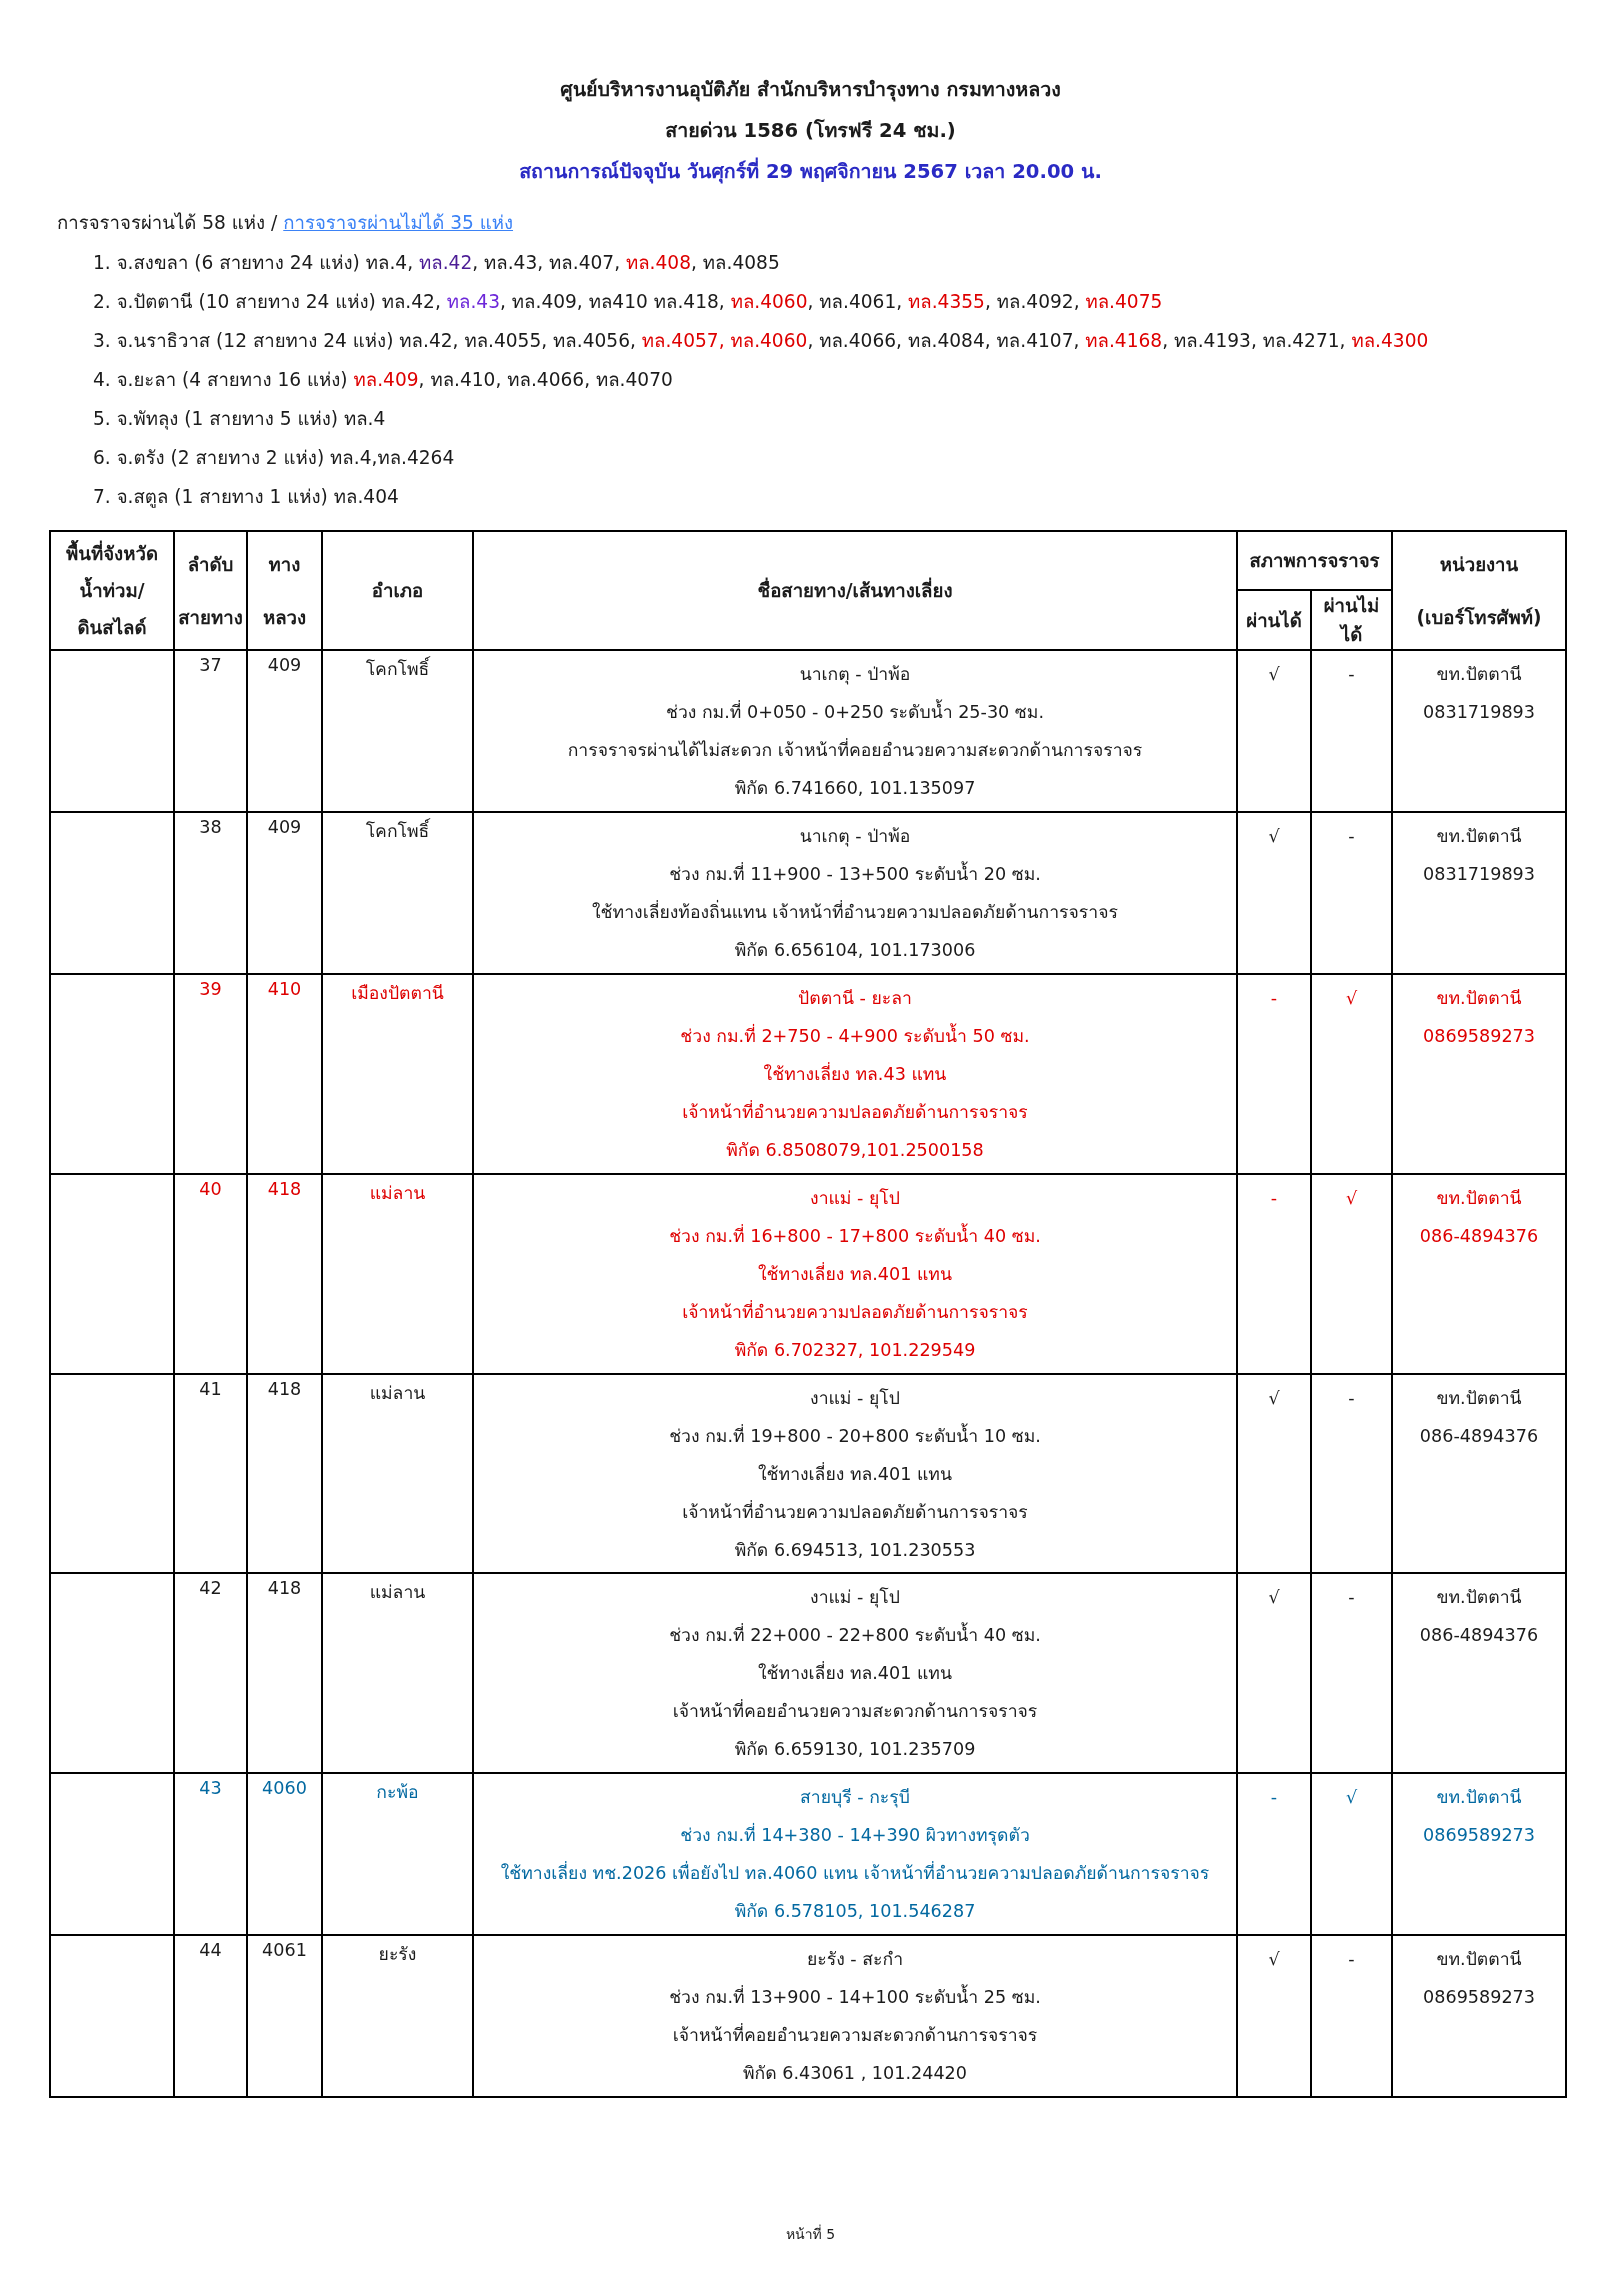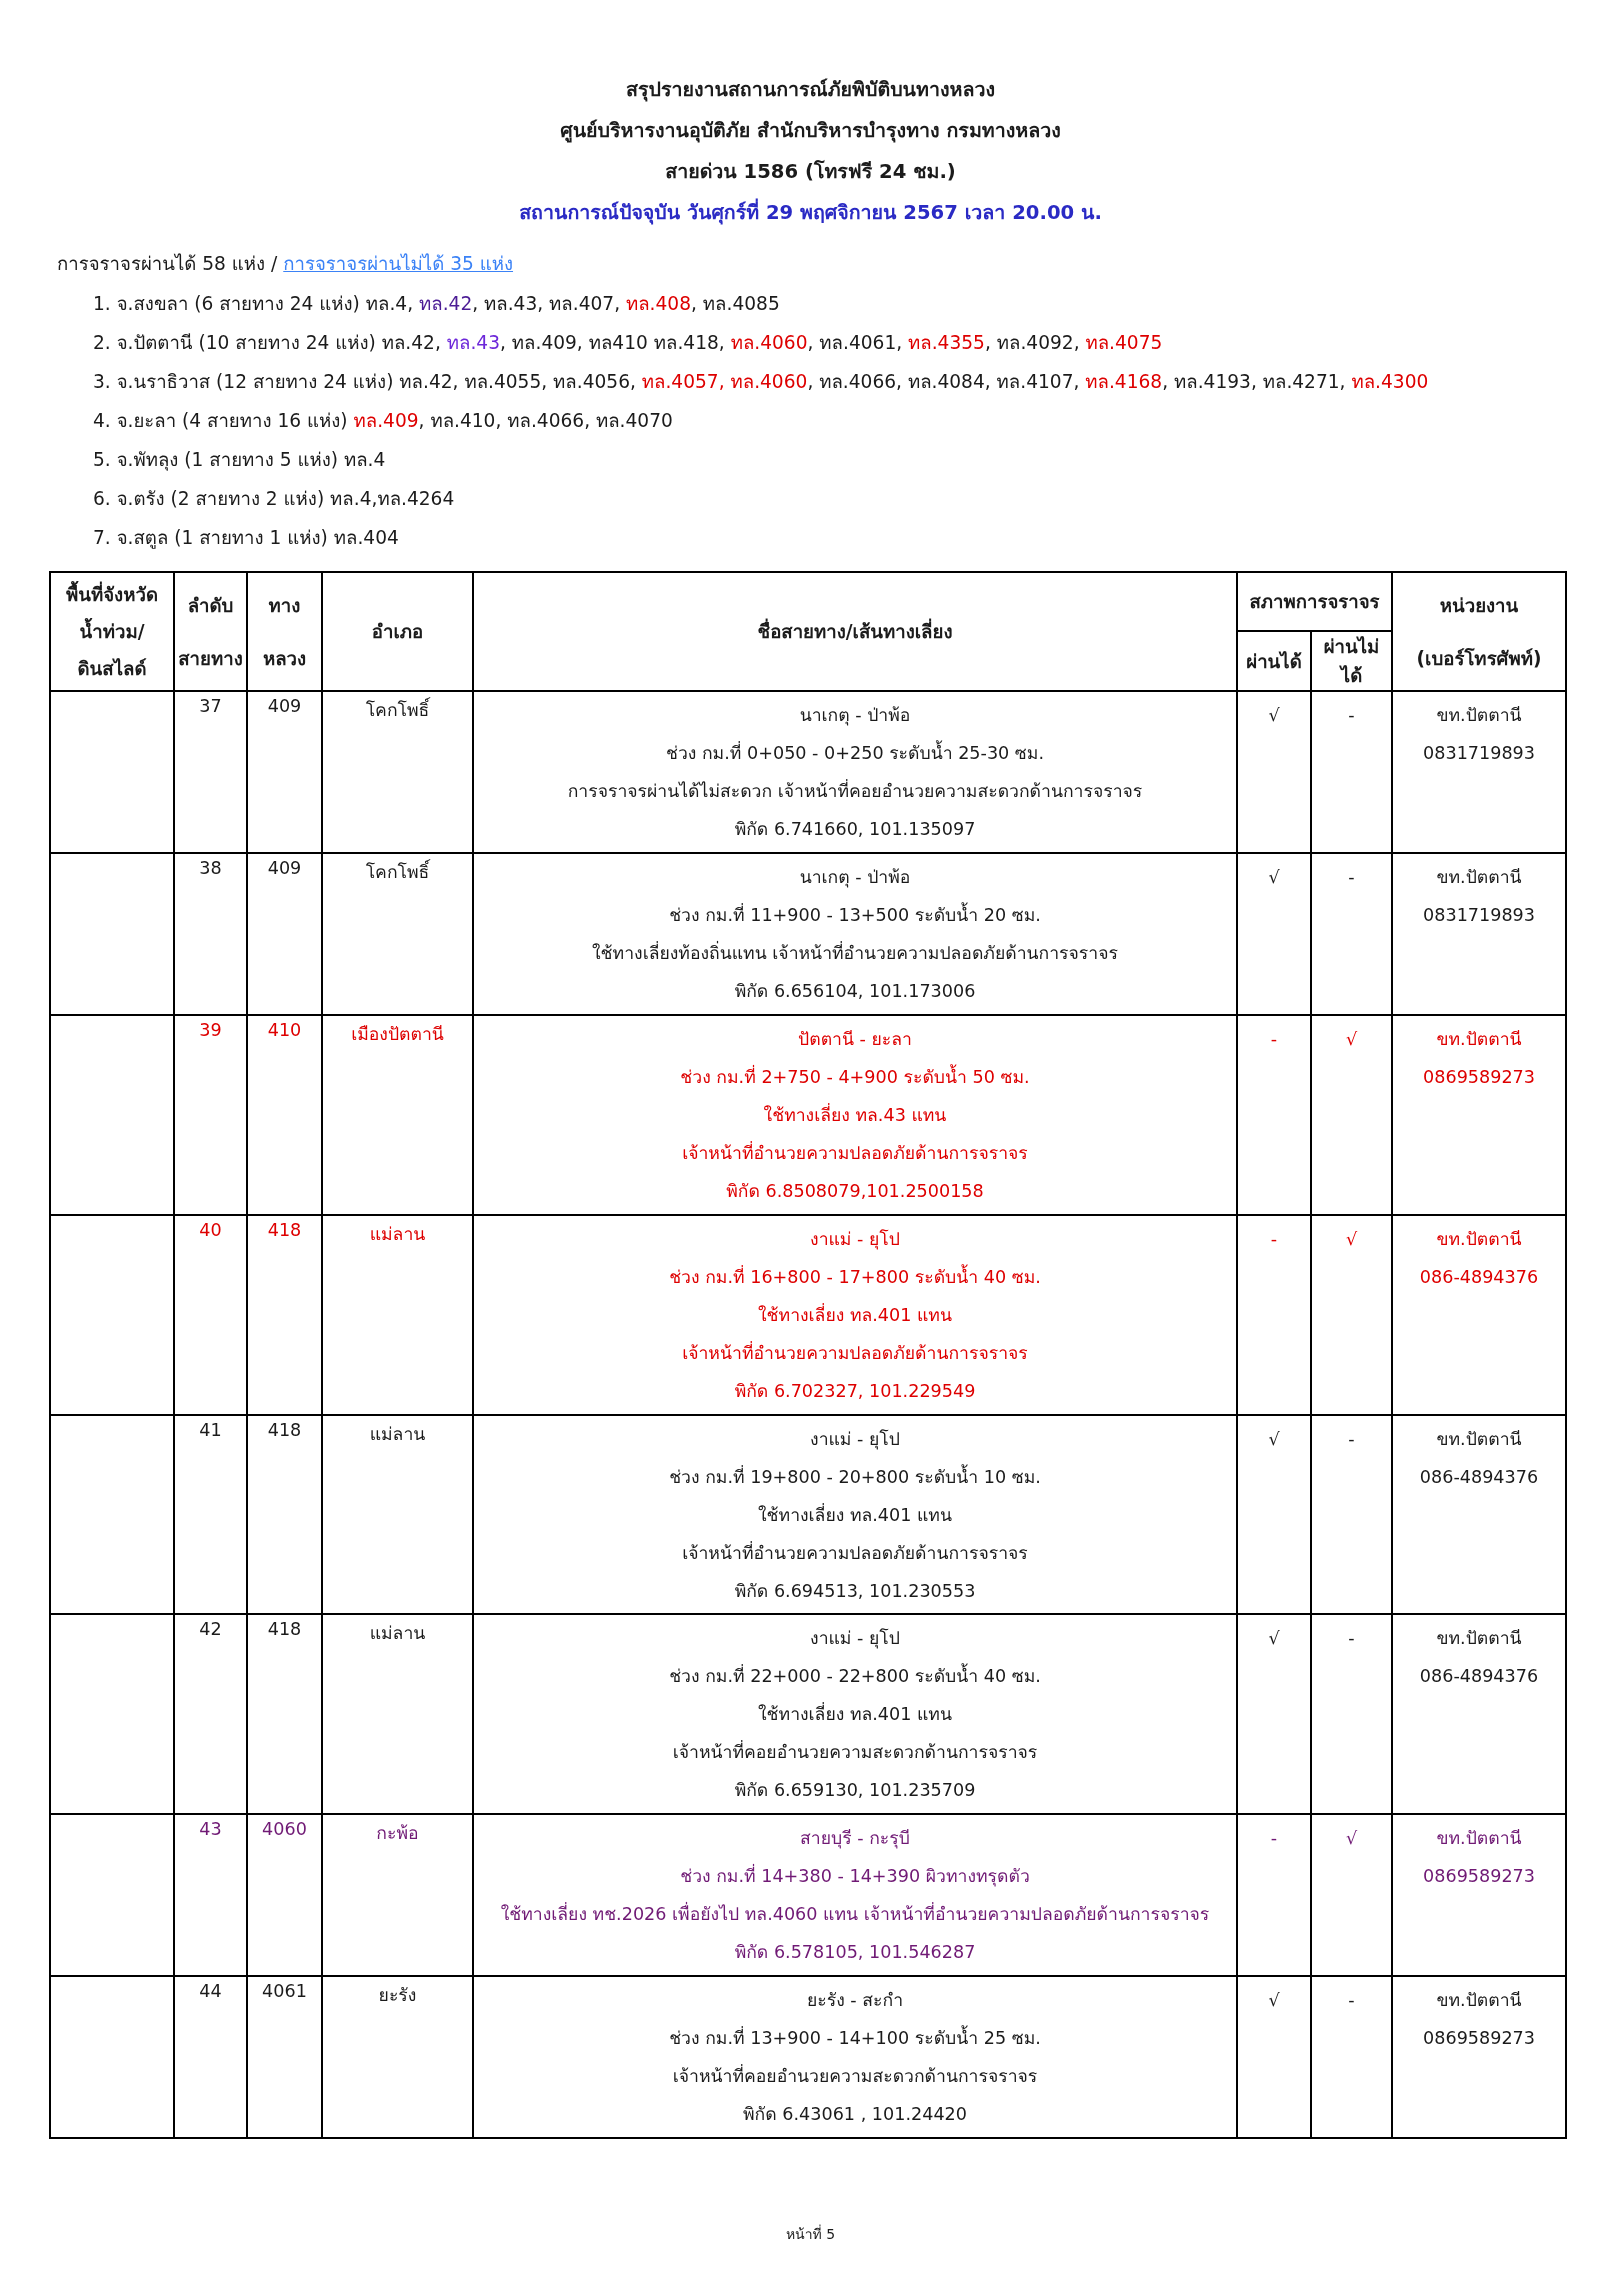--- a/index.html
+++ b/index.html
@@ -52,21 +52,20 @@
 
   
   .footer{position:absolute;top:2223px;left:0;width:100%;text-align:center;font-size:14px;color:#1b1b1b;}
 </style>
 </head>
 <body>
 
 <div class="page">
 
   <div class="doc-header">
-    <div class="title-line">สรุปรายงานสถานการณ์ภัยพิบัติบนทางหลวง</div>
     <div class="title-line">ศูนย์บริหารงานอุบัติภัย สำนักบริหารบำรุงทาง กรมทางหลวง</div>
     <div class="title-line">สายด่วน 1586 (โทรฟรี 24 ชม.)</div>
     <div class="status-line" id="status-line" style="color: rgb(42, 42, 196);">สถานการณ์ปัจจุบัน วันศุกร์ที่ 29 พฤศจิกายน 2567 เวลา 20.00 น.</div>
   </div>
 
   <div class="intro">
     <div class="intro-line"><span>การจราจรผ่านได้ 58 แห่ง / </span><span style="color: #3b82f6; text-decoration: underline;">การจราจรผ่านไม่ได้ 35 แห่ง</span></div>
     <div class="province-list">
         <div class="province-line"><span>1. จ.สงขลา (6 สายทาง 24 แห่ง) ทล.4, </span><span style="color: #4c1d95;">ทล.42</span><span>, ทล.43, ทล.407, </span><span style="color: rgb(222, 0, 0);">ทล.408</span><span>, ทล.4085</span></div>
         <div class="province-line"><span>2. จ.ปัตตานี (10 สายทาง 24 แห่ง) ทล.42, </span><span style="color: #6d28d9;">ทล.43</span><span>, ทล.409, ทล410 ทล.418, </span><span style="color: rgb(222, 0, 0);">ทล.4060</span><span>, ทล.4061, </span><span style="color: rgb(222, 0, 0);">ทล.4355</span><span>, ทล.4092, </span><span style="color: rgb(222, 0, 0);">ทล.4075</span></div>
@@ -247,21 +246,21 @@
             <div class="mark">√</div>
           </td>
     <td>
             <div class="mark">-</div>
           </td>
     <td>
       <div class="ln">ขท.ปัตตานี</div>
       <div class="ln">086-4894376</div>
     </td>
   </tr>
-        <tr style="color: #701a75; border-radius: 24px;">
+        <tr style="color: #0369a1; border-radius: 24px;">
     <td></td>
     <td>43</td>
     <td>4060</td>
     <td>กะพ้อ</td>
     <td>
             <div class="ln">สายบุรี - กะรุบี</div>
             <div class="ln">ช่วง กม.ที่ 14+380 - 14+390 ผิวทางทรุดตัว</div>
             <div class="ln">ใช้ทางเลี่ยง ทช.2026 เพื่อยังไป ทล.4060 แทน เจ้าหน้าที่อำนวยความปลอดภัยด้านการจราจร</div>
             <div class="ln">พิกัด 6.578105, 101.546287</div>
           </td>

